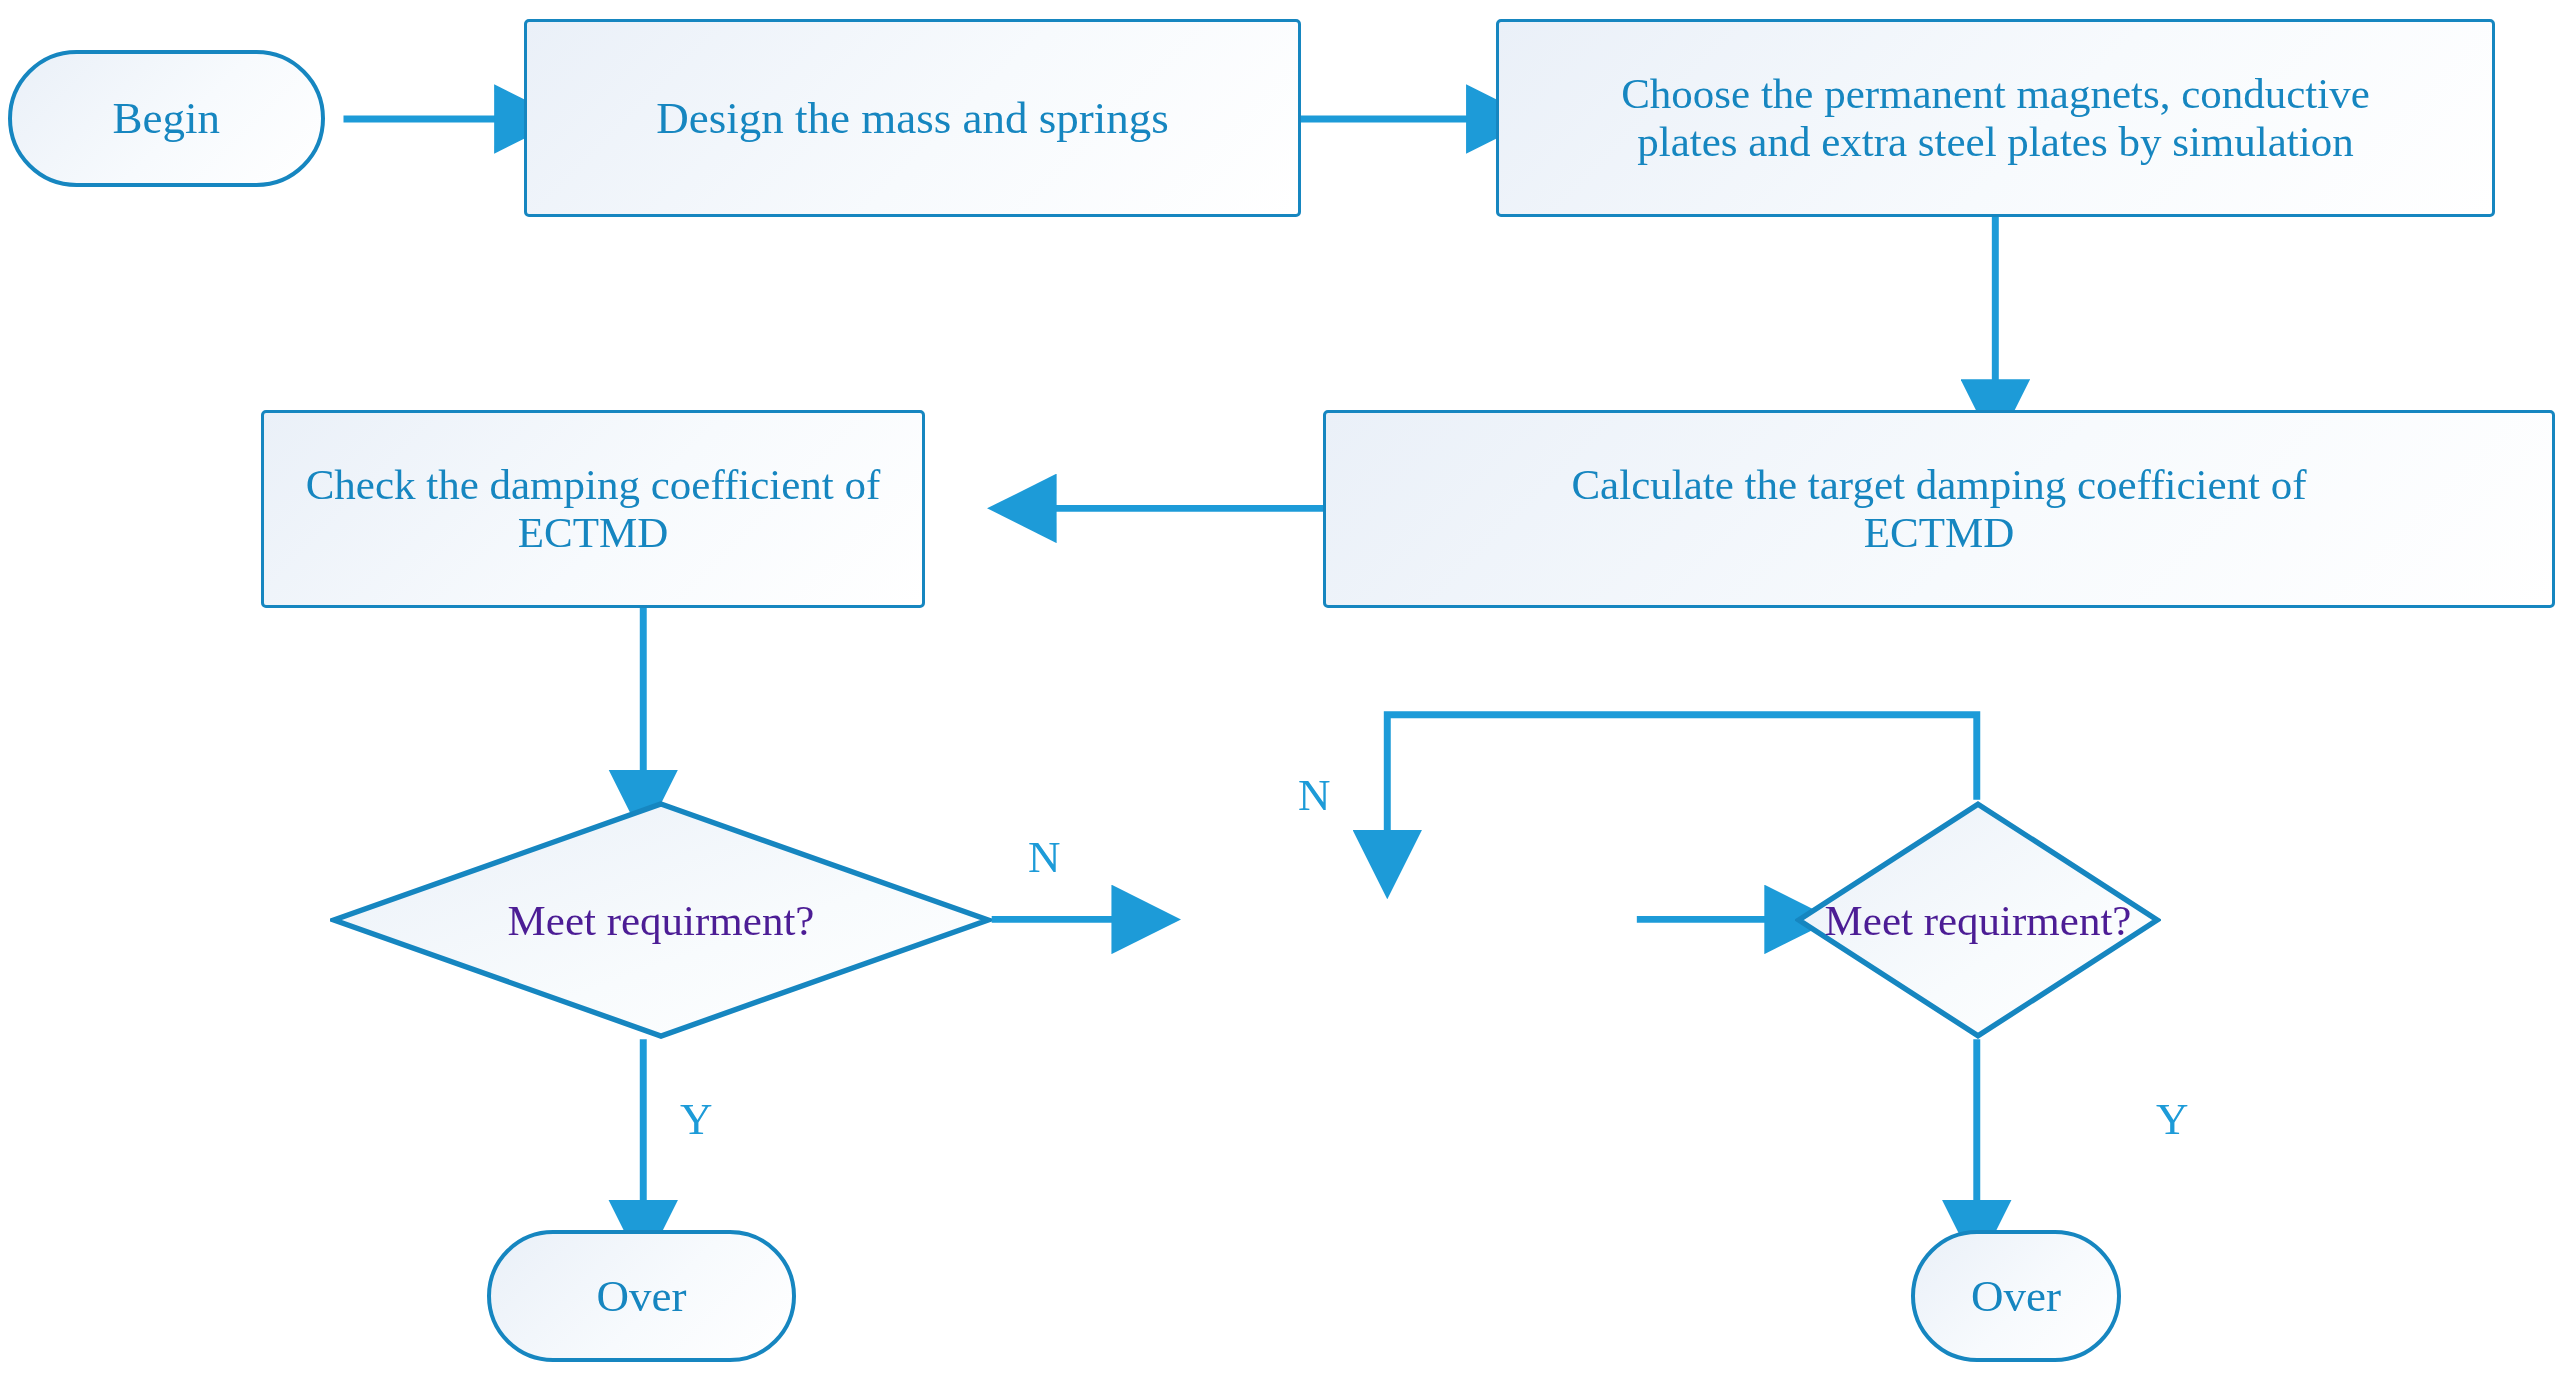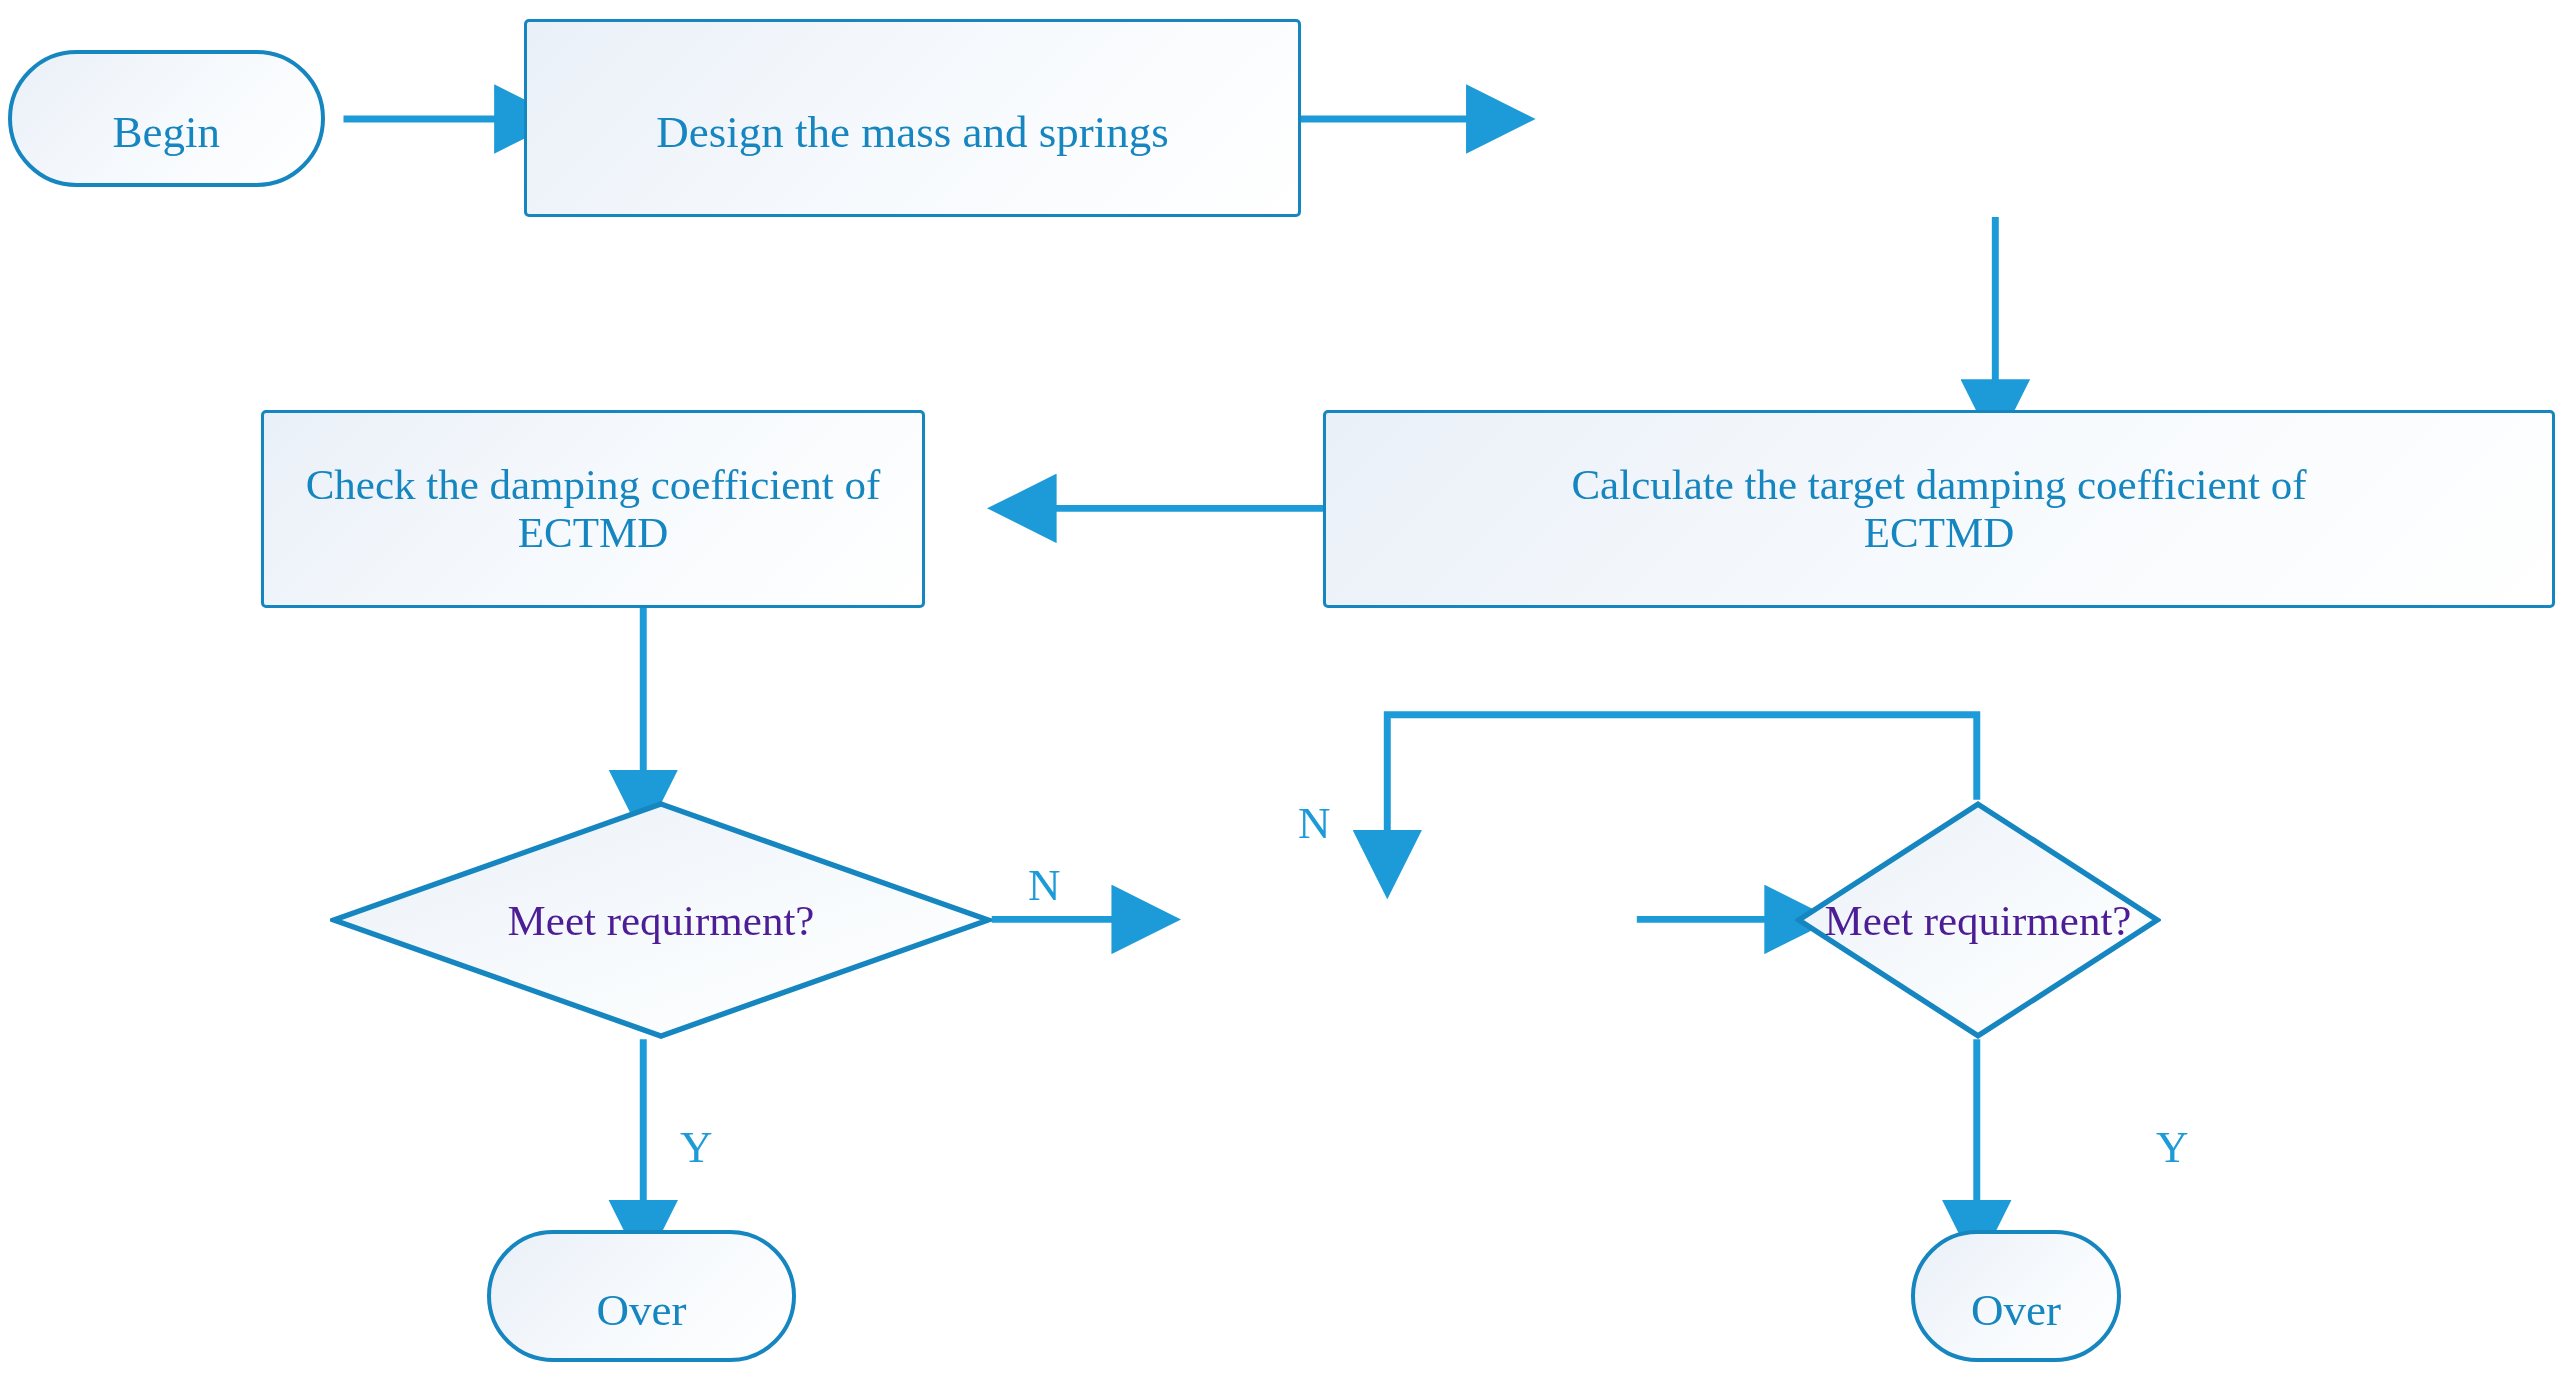--- a/index.html
+++ b/index.html
@@ -65,21 +65,21 @@
   }
   svg.connectors {
     position: absolute;
     left: 0;
     top: 0;
     width: 2576px;
     height: 1393px;
     pointer-events: none;
   }
   .fs-56 { font-size: 43px; }
-  .fs-58 { font-size: 45px; margin-top: 28px; }
+  .fs-58 { font-size: 45px; }
 </style>
 </head>
 <body>
 
 <div id="canvas">
 
   <svg class="connectors" viewBox="0 0 3333 1803" xmlns="http://www.w3.org/2000/svg">
     <defs>
       <marker id="ah" markerWidth="10" markerHeight="10" refX="1" refY="5" orient="auto" markerUnits="strokeWidth">
         <path d="M0,0 L10,5 L0,10 z" fill="#1d9bd8"></path>
@@ -128,20 +128,24 @@
   </svg>
 
   <div class="node terminal" style="left:7.7px; top:50px; width:317px; height:137px;">
     <span class="txt fs-58">Begin</span>
   </div>
 
   <div class="node process" style="left:524px; top:19.3px; width:777px; height:198px;">
     <span class="txt fs-58">Design the mass and springs</span>
   </div>
 
+  <div class="node process" style="left:1496px; top:19.3px; width:999px; height:198px;">
+    <span class="txt fs-56">Choose the permanent magnets, conductive
+plates and extra steel plates by simulation</span>
+  </div>
 
   <div class="node process" style="left:261px; top:410px; width:664px; height:198px;">
     <span class="txt fs-56">Check the damping coefficient of
 ECTMD</span>
   </div>
 
   <div class="node process" style="left:1323px; top:410px; width:1232px; height:198px;">
     <span class="txt fs-56">Calculate the target damping coefficient of
 ECTMD</span>
   </div>

